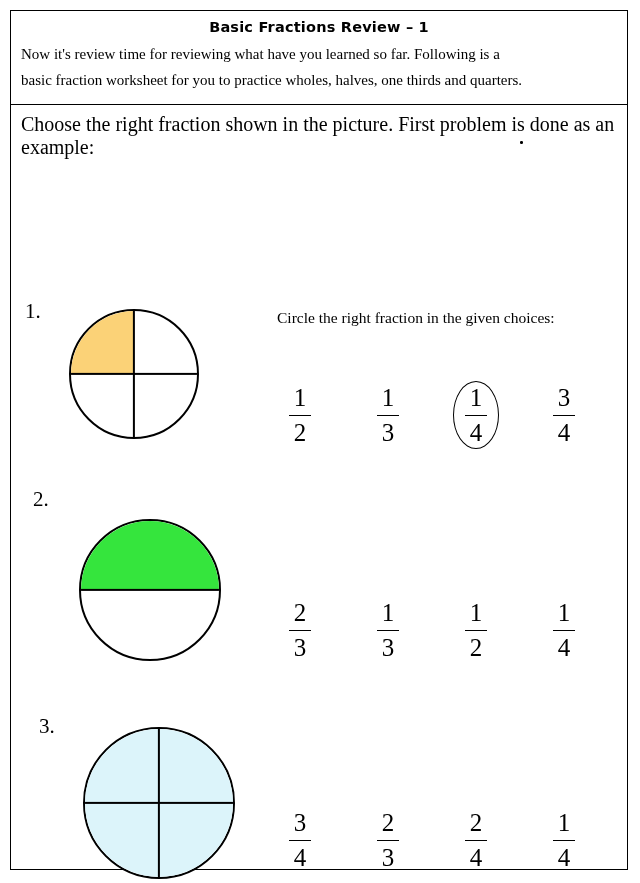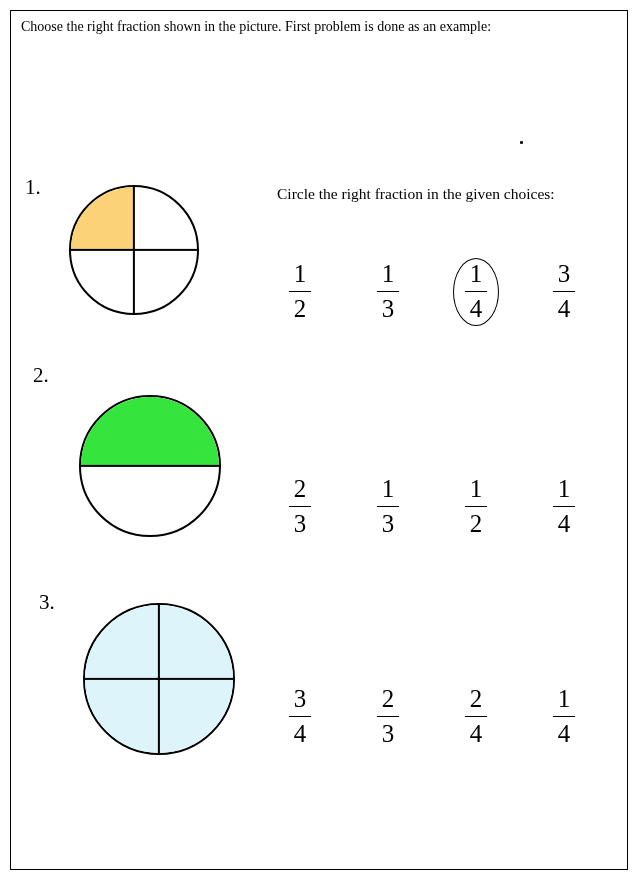--- a/index.html
+++ b/index.html
@@ -42,21 +42,21 @@
   .header-line {
     font-family: "Liberation Serif", serif;
     font-size: 15px;
     line-height: 1.75;
     margin: 0;
   }
 
   
   .instruction {
     padding: 8px 10px 0 10px;
-    font-size: 14px;
+    font-size: 20px;
   }
   .dot {
     position: absolute;
     left: 520px;
     top: 141px;
     width: 2.5px;
     height: 2.5px;
     background: #000;
     border-radius: 50%;
   }
@@ -166,20 +166,25 @@
     border: 1.8px solid #000;
     border-radius: 50%;
     pointer-events: none;
   }
 </style>
 </head>
 <body>
 
 <div class="sheet">
 
+  <div class="header">
+    <div class="header-title">Basic Fractions Review – 1</div>
+    <div class="header-line">Now it's review time for reviewing what have you learned so far.  Following is a</div>
+    <div class="header-line">basic fraction worksheet for you to practice wholes, halves, one thirds and quarters.</div>
+  </div>
 
   <div class="instruction">Choose the right fraction shown in the picture. First problem is done as an example:</div>
 
   <div class="problem">
     <div class="qnum" style="left:14px; top:140px;">1.</div>
 
     <div class="circle-wrap" style="left:58px; top:150px;">
       <div class="circle">
         <div class="quadrant-fill" style="background:#FBD277;"></div>
         <div class="vline"></div>

